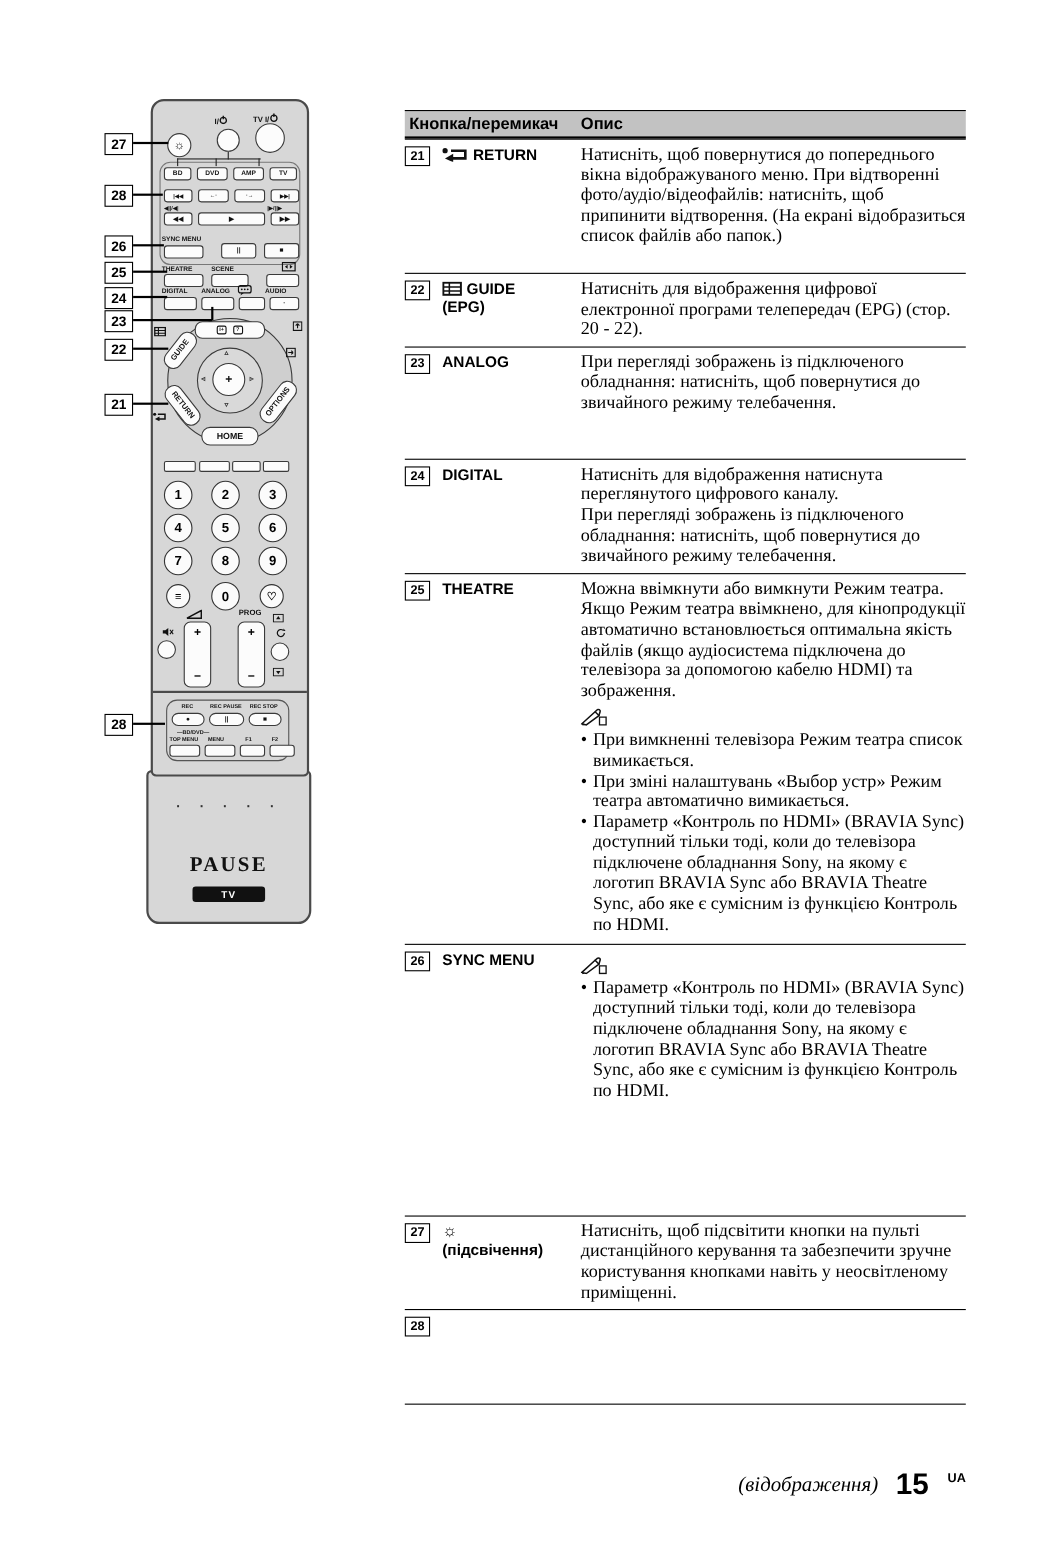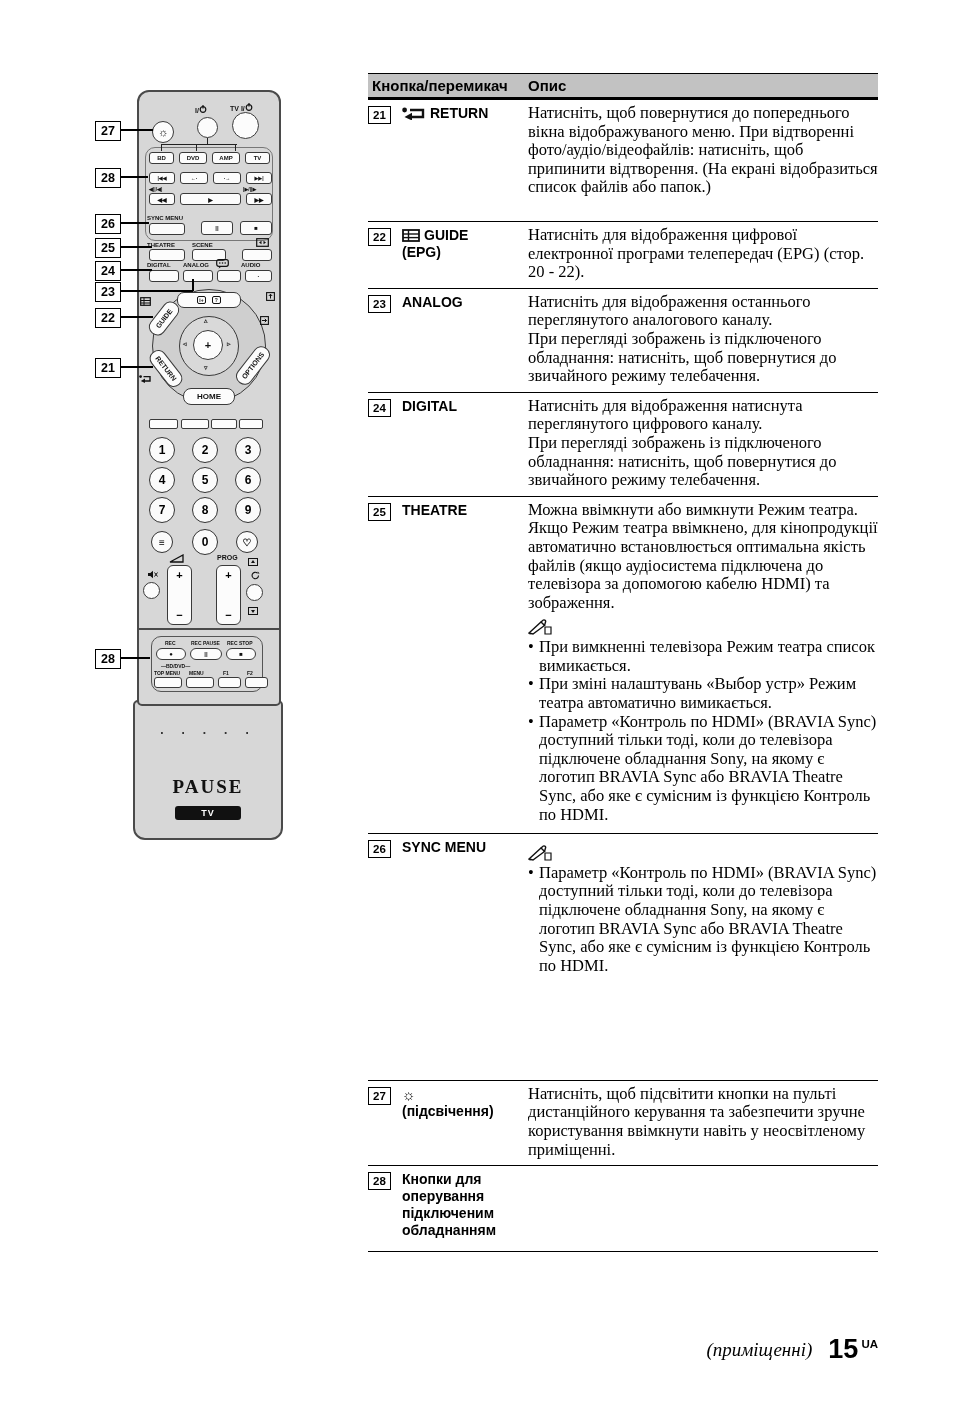--- a/index.html
+++ b/index.html
@@ -38,21 +38,21 @@
   .ticon{position:absolute;}
   .dots{position:absolute;top:26px;width:100%;text-align:center;font:bold 10px "DejaVu Sans",sans-serif;
         letter-spacing:7px;color:#333;}
   .sony{position:absolute;top:74px;width:100%;text-align:center;
         font:bold 19px "Liberation Serif",serif;letter-spacing:2px;color:#111;}
   .tvbadge{position:absolute;top:104px;left:50%;transform:translateX(-50%);width:66px;height:14px;
            background:#111;color:#fff;border-radius:3px;display:flex;align-items:center;
            justify-content:center;font:bold 9px "Liberation Sans",sans-serif;letter-spacing:1px;}
 
   
-  #desc-table{position:absolute;left:368px;top:73px;width:510px;border-bottom:1.6px solid #000;}
+  #desc-table{position:absolute;left:368px;top:100px;width:510px;border-bottom:1.6px solid #000;}
   .thead{display:flex;background:#c2c2c2;border-top:1.4px solid #000;border-bottom:2px solid #000;
          font:bold 15px "Liberation Sans",sans-serif;padding:3px 0 3px 4px;box-sizing:border-box;}
   .thead .h1{width:156px;}
   .trow{display:flex;border-top:1.1px solid #000;padding:4px 0 6px 0;box-sizing:border-box;}
   .trow:first-of-type{border-top:none;}
   .cell-num{width:34px;flex:none;padding-top:2px;}
   .numbox{width:21px;height:16px;border:1.4px solid #000;display:flex;align-items:center;
           justify-content:center;font:bold 11.5px "Liberation Sans",sans-serif;background:#fff;}
   .cell-label{width:126px;flex:none;font:bold 14px "Liberation Sans",sans-serif;line-height:17px;padding-top:1px;}
   .cell-desc{width:350px;flex:none;font:16.5px "Liberation Serif",serif;line-height:18.6px;}
@@ -61,21 +61,21 @@
   .bullet{display:flex;}
   .bullet .bm{width:11px;flex:none;}
   .bullet .bt{flex:1;}
   .noteicon{margin:7px 0 3px 0;height:16px;}
 
   
   #footer{position:absolute;top:1334px;left:560px;width:318px;display:flex;
           justify-content:flex-end;align-items:flex-start;}
   #footer .cont{font:italic 19px "Liberation Serif",serif;padding-top:5px;}
   #footer .pnum{font:bold 27px "Liberation Sans",sans-serif;margin-left:16px;}
-  #footer .reg{font:bold 11.5px "Liberation Sans",sans-serif;margin-left:3px;padding-top:4px;text-align:center;}
+  #footer .reg{font:bold 11.5px "Liberation Sans",sans-serif;margin-left:17px;padding-top:4px;text-align:center;}
 </style>
 </head>
 <body>
 
 <div id="page">
 
   <div class="callout" style="top:121px">27</div>
   <div class="callout" style="top:168px">28</div>
   <div class="callout" style="top:214px">26</div>
   <div class="callout" style="top:238px">25</div>
@@ -325,21 +325,20 @@
           <p>Натисніть для відображення цифрової електронної програми телепередач (EPG) (стор. 20 - 22).</p>
         </div>
     </div>
 
     <div class="trow" style="min-height:102px">
       <div class="cell-num">
           <span class="numbox">23</span>
         </div>
       <div class="cell-label"><span>ANALOG</span></div>
       <div class="cell-desc">
-        <p>Натисніть для відображення останнього переглянутого аналогового каналу.</p>
         <p>При перегляді зображень із підключеного обладнання: натисніть, щоб повернутися до звичайного режиму телебачення.</p>
       </div>
     </div>
 
     <div class="trow" style="min-height:103px">
       <div class="cell-num">
           <span class="numbox">24</span>
         </div>
       <div class="cell-label"><span>DIGITAL</span></div>
       <div class="cell-desc">
@@ -397,31 +396,30 @@
 
     <div class="trow" style="min-height:85px">
       <div class="cell-num">
           <span class="numbox">27</span>
         </div>
       <div class="cell-label">
         <span class="lbl-line" style="font-size:15px">☼</span>
         <span>(підсвічення)</span>
       </div>
       <div class="cell-desc">
-          <p>Натисніть, щоб підсвітити кнопки на пульті дистанційного керування та забезпечити зручне користування ввімкнути навіть у неосвітленому приміщенні.</p>
+          <p>Натисніть, щоб підсвітити кнопки на пульті дистанційного керування та забезпечити зручне користування кнопками навіть у неосвітленому приміщенні.</p>
         </div>
     </div>
 
     <div class="trow" style="min-height:86px">
       <div class="cell-num">
           <span class="numbox">28</span>
         </div>
-      <div class="cell-label"><span>Кнопки для оперування підключеним обладнанням</span></div>
     </div>
   </div>
 
   <div id="footer">
-    <span class="cont">(приміщенні)</span>
+    <span class="cont">(відображення)</span>
     <span class="pnum">15</span>
     <span class="reg">UA</span>
   </div>
 
 </div>
 
 </body></html>

